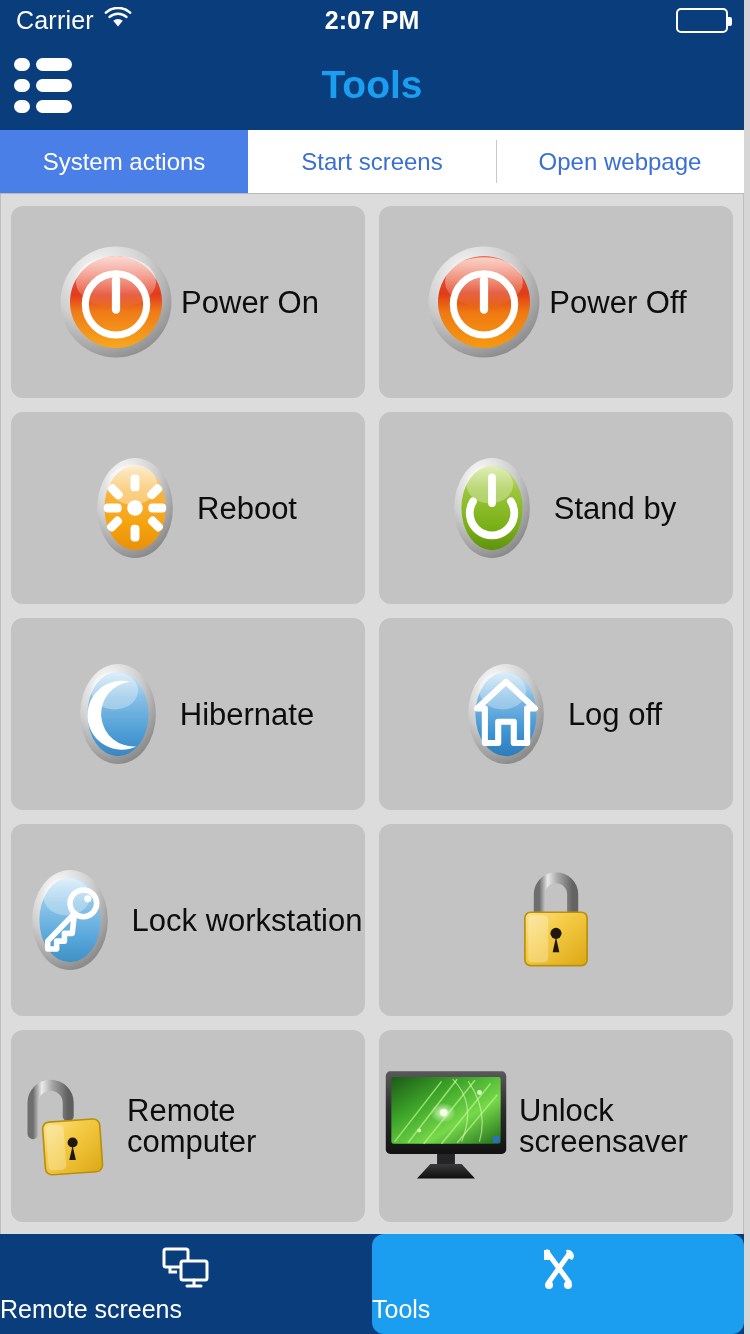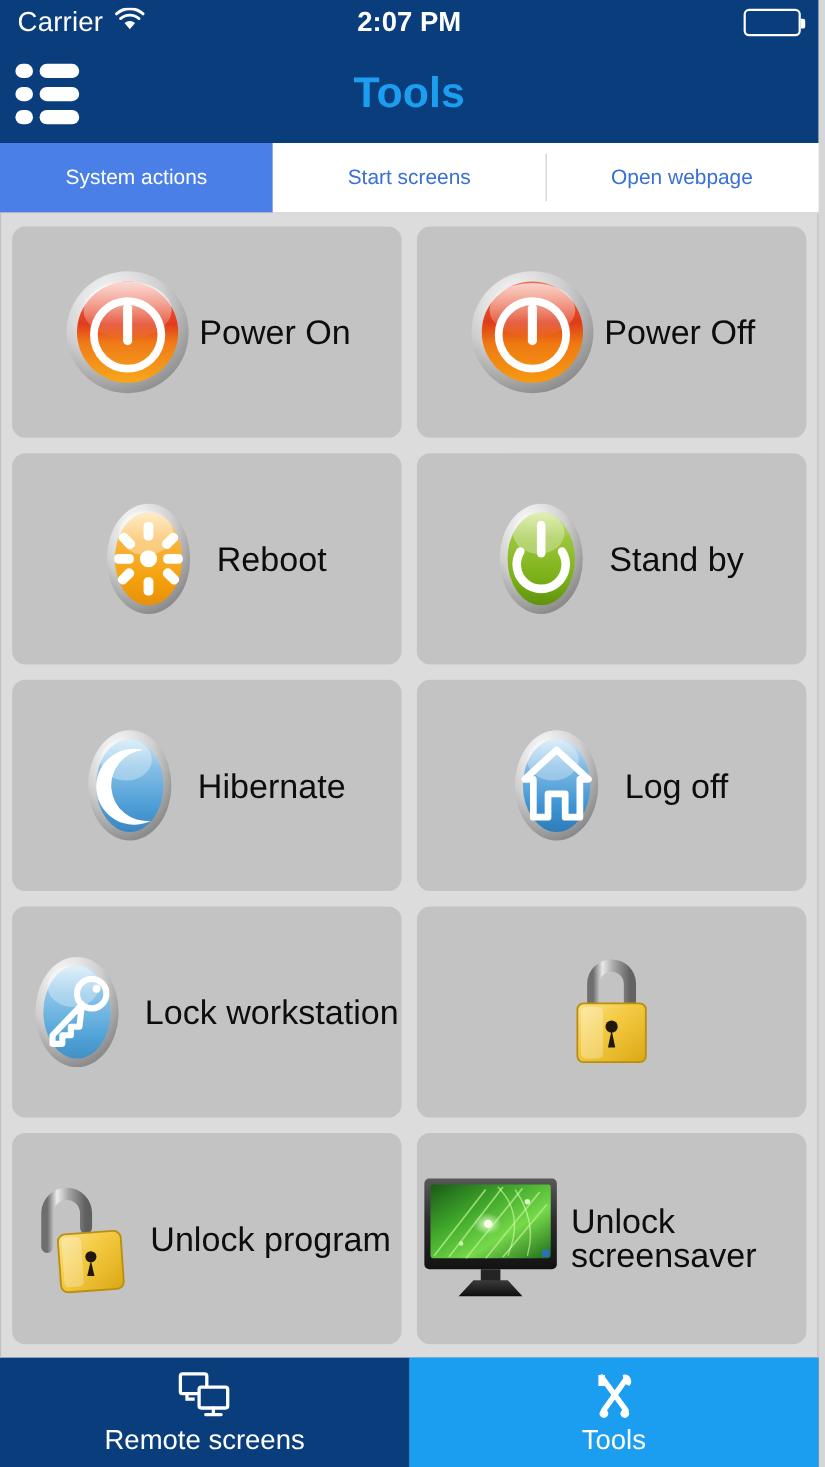--- a/index.html
+++ b/index.html
@@ -68,21 +68,21 @@
   }
 
   
   .segbar {
     height: 64px; flex: 0 0 64px;
     display: flex; background: #ffffff;
     border-bottom: 1px solid #b9b9b9;
   }
   .seg {
     flex: 1 1 0; display: flex; align-items: center; justify-content: center;
-    font-size: 19px; color: #3a6fd6; background: #ffffff;
+    font-size: 24px; color: #3a6fd6; background: #ffffff;
     cursor: pointer; position: relative;
   }
   .seg + .seg::before {
     content:""; position:absolute; left:0; top:10px; bottom:10px;
     width:1px; background:#c9c9c9;
   }
   .seg.active { background: #4a7fe8; color: #ffffff; }
   .seg.active + .seg::before { background: transparent; }
 
   
@@ -108,22 +108,22 @@
   .cell-label { font-size: 31px; color: #0d0d0d; line-height: 1; }
 
   
   .tabbar {
     height: 100px; flex: 0 0 100px;
     display: flex; background: #0a3d7c;
   }
   .tab {
     flex: 1 1 0;
     display: flex; flex-direction: column;
-    align-items: center; justify-content: center; gap: 4px;
-    color: #ffffff; cursor: pointer;
+    justify-content: center; gap: 4px;
+    color: #ffffff; cursor: pointer; border-radius: 12px;
   }
   .tab.active { background: #1b9df0; }
   .tab-icon { height: 46px; display:flex; align-items:center; justify-content:center; }
   .tab-label { font-size: 25px; }
 </style>
 </head>
 <body>
 
 <div id="app">
 
@@ -420,21 +420,21 @@
                 <stop offset="100%" stop-color="#dba814"></stop>
               </linearGradient>
             </defs>
             <path d="M20 60 L20 32 a16 16 0 0 1 32 0 L52 44" fill="none" stroke="url(#shackleI)" stroke-width="10" stroke-linecap="round"></path>
             <rect x="30" y="48" width="52" height="48" rx="6" fill="url(#lockI)" stroke="#b98f0c" stroke-width="1.5" transform="rotate(-4 56 72)"></rect>
             <rect x="33" y="52" width="16" height="41" rx="4" fill="#ffffff" opacity=".28" transform="rotate(-4 41 72)"></rect>
             <circle cx="56" cy="68" r="4.6" fill="#20180a"></circle>
             <path d="M56 71 L53 84 L59 84 Z" fill="#20180a"></path>
           </svg>
         </span>
-        <span class="cell-label">Unlock program</span>
+        <span class="cell-label">Remote computer</span>
       </div>
 
       <div class="cell">
         <span class="cell-icon">
           <svg width="134" height="116" viewBox="0 0 120 104">
             <defs>
               <linearGradient id="bezelJ" x1="0" y1="0" x2="0" y2="1">
                 <stop offset="0%" stop-color="#59595b"></stop>
                   <stop offset="45%" stop-color="#2d2d2f"></stop>
                 <stop offset="100%" stop-color="#121213"></stop>

